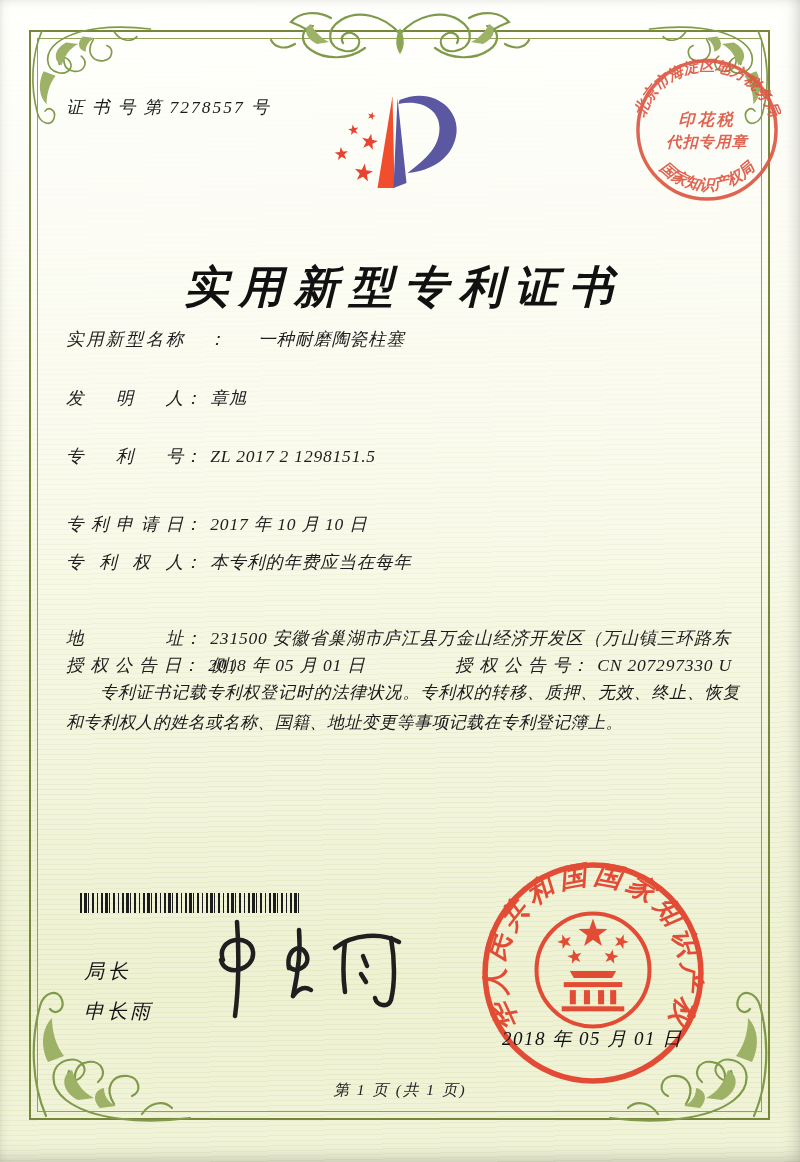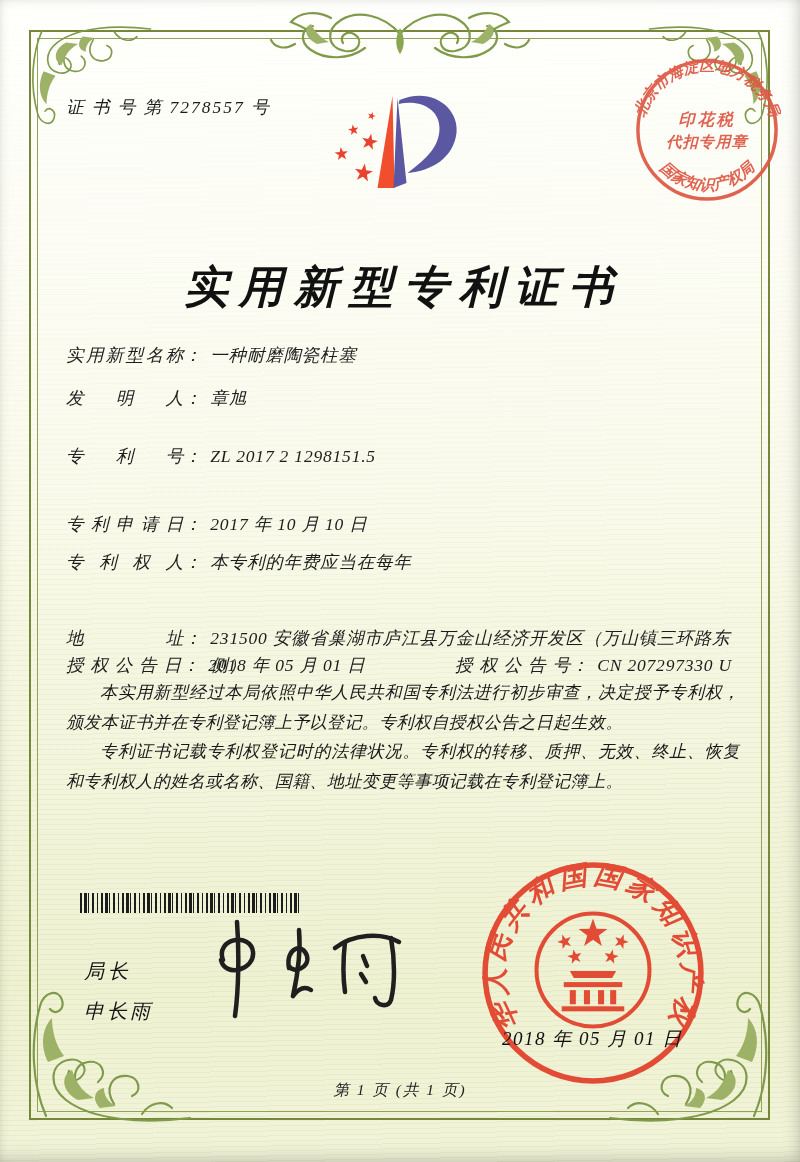--- a/index.html
+++ b/index.html
@@ -129,21 +129,21 @@
       </text>
       <text font-size="15.5" fill="#dd5743" font-weight="bold">
         <textPath href="#stampArcBottom" startOffset="50%" text-anchor="middle">国家知识产权局</textPath>
       </text>
       <text x="75" y="70" text-anchor="middle" font-size="16.5" letter-spacing="3" fill="#dd5743" font-weight="bold">印花税</text>
       <text x="75" y="92" text-anchor="middle" font-size="15.5" letter-spacing="1" fill="#dd5743" font-weight="bold">代扣专用章</text>
     </svg>
 
     <div class="title">实用新型专利证书</div>
 
-    <div class="row" style="top:342px;">
+    <div class="row" style="top:326px;gap:24px;">
       <span class="lbl">实用新型名称</span>
         <span class="colon">：</span>
       <span class="val">一种耐磨陶瓷柱塞</span>
     </div>
     <div class="row" style="top:385px;">
       <span class="lbl">发明人</span>
         <span class="colon">：</span>
       <span class="val">章旭</span>
     </div>
     <div class="row" style="top:443px;">
@@ -173,21 +173,20 @@
         <span>2018 年 05 月 01 日</span>
       </span>
       <span class="grp right">
         <span class="lbl">授权公告号</span>
           <span class="colon">：</span>
         <span>CN 207297330 U</span>
       </span>
     </div>
 
     <div class="paras">
-      <p>本实用新型经过本局依照中华人民共和国专利法进行初步审查，决定授予专利权，颁发本证书并在专利登记簿上予以登记。专利权自授权公告之日起生效。</p>
       <p>专利证书记载专利权登记时的法律状况。专利权的转移、质押、无效、终止、恢复和专利权人的姓名或名称、国籍、地址变更等事项记载在专利登记簿上。</p>
     </div>
 
     <div class="barcode"></div>
 
     <div class="sig-title">局长</div>
     <div class="sig-name">申长雨</div>
 
     <svg class="sig-script" width="250" height="125" viewBox="0 0 250 125">
       <g stroke="#1f1f1f" stroke-width="4.5" fill="none" stroke-linecap="round">

